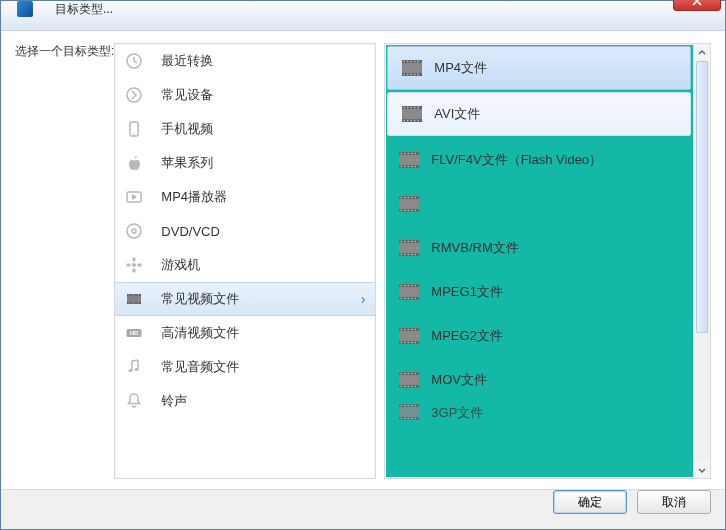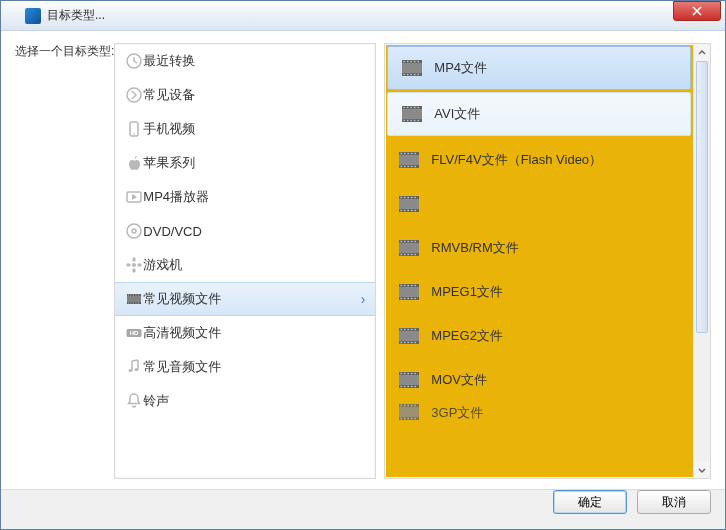--- a/index.html
+++ b/index.html
@@ -3,22 +3,23 @@
 <meta charset="utf-8">
 <style>
 * { box-sizing: border-box; margin: 0; padding: 0; font-family: "Microsoft YaHei", "SimSun", sans-serif; }
 body { background: #fff; width: 726px; height: 530px; overflow: hidden; }
 
 .window { width: 726px; height: 530px; display: flex; flex-direction: column; border: 1px solid #5a7fa8; }
 
 .titlebar {
   height: 30px;
   background: linear-gradient(to bottom, #fdfdfe 0%, #eef3f9 40%, #dce6f2 100%);
-  display: flex; align-items: center; padding: 0 4px 0 24px;
+  display: flex; align-items: flex-start; padding: 0 4px 0 16px;
   border-bottom: 1px solid #c7d4e4;
+  gap: 16px;
 }
 .titlebar .app-icon { width: 16px; height: 16px; margin-right: 6px; background: linear-gradient(135deg,#2a8dd4,#0d4f9e); border-radius: 2px; }
 .titlebar .title { font-size: 12px; color: #2b2b2b; flex: 1; }
 .titlebar .close-btn {
   width: 48px; height: 20px;
   background: linear-gradient(to bottom, #e67a73 0%, #d9534f 50%, #c9302c 100%);
   border: 1px solid #a52922; border-radius: 0 0 3px 3px;
   display: flex; align-items: center; justify-content: center;
   margin-top: -10px;
 }
@@ -28,32 +29,32 @@
 .instruction { font-size: 12px; color: #333; margin-bottom: 8px; }
 
 .panels { flex: 1; display: flex; gap: 8px; min-height: 0; }
 
 .left-panel {
   width: 262px; border: 1px solid #d9d9d9; background: #fff;
   box-shadow: inset 0 0 0 1px #f7f7f7; overflow: hidden;
 }
 .cat-item {
   height: 34px; display: flex; align-items: center; padding: 0 10px;
-  font-size: 13px; color: #333; cursor: pointer; gap: 0;
+  font-size: 13px; color: #333; cursor: pointer; gap: 18px;
 }
 .cat-item.selected {
   background: linear-gradient(to bottom, #e9f2fb 0%, #d6e7f7 100%);
   border-top: 1px solid #bcd6ee; border-bottom: 1px solid #bcd6ee;
 }
 .cat-item .chev { margin-left: auto; color: #4a78b5; font-size: 14px; }
 .cat-icon { width: 18px; height: 18px; display: flex; align-items: center; justify-content: center; flex-shrink: 0; }
 .cat-icon svg { width: 18px; height: 18px; }
 
 .right-panel {
-  flex: 1; border: 1px solid #d9d9d9; background: #eab308;
+  flex: 1; border: 1px solid #d9d9d9; background: #14b8a6;
   box-shadow: inset 0 0 0 1px #f7f7f7;
   display: flex; overflow: hidden;
 }
 .right-list { flex: 1; overflow: hidden; }
 .fmt-item {
   height: 44px; display: flex; align-items: center; padding: 0 14px;
   font-size: 13px; color: #333; gap: 12px; cursor: pointer;
   border-bottom: 1px solid transparent;
 }
 .fmt-item.selected {

